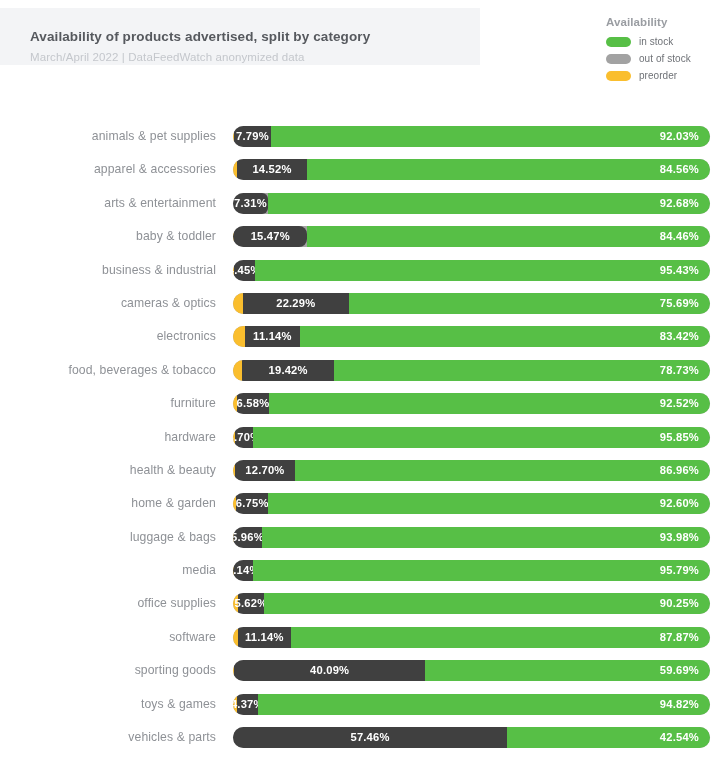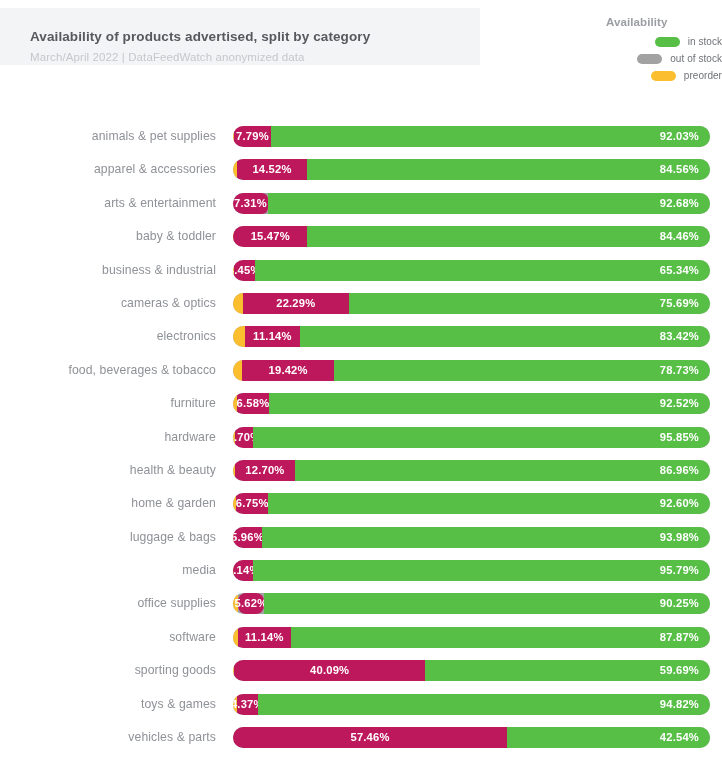--- a/index.html
+++ b/index.html
@@ -58,21 +58,20 @@
     color: #9a9da2;
     margin-bottom: 6px;
     letter-spacing: 0.1px;
     font-weight: bold;
   }
   .legend-row {
     display: flex;
     align-items: center;
     height: 15px;
     margin-bottom: 2px;
-    justify-content: flex-end;
   }
   .legend-swatch {
     width: 25px;
     height: 10px;
     border-radius: 5px;
     flex: 0 0 auto;
   }
   .legend-label {
     font-size: 10px;
     color: #6f7277;
@@ -114,21 +113,21 @@
     display: flex;
     background: #a2a2a2;
   }
   .seg {
     height: 100%;
     position: relative;
     flex: 0 0 auto;
     box-sizing: border-box;
   }
   .seg-preorder { background: #fabe2e; }
-  .seg-oos      { background: #be185d; }
+  .seg-oos      { background: #404040; }
   .seg-instock  { background: #57bf46; }
 
   .seg-val {
     position: absolute;
     top: 0;
     height: 21px;
     line-height: 21px;
     font-size: 11.2px;
     font-weight: bold;
     color: #ffffff;
@@ -205,37 +204,37 @@
         </div>
         <div class="seg seg-instock" style="width: 92.68%;">
           <span class="seg-val">92.68%</span>
         </div>
       </div>
     </div>
     <div class="bar-row">
       <div class="cat-label">baby &amp; toddler</div>
       <div class="bar-track">
         <div class="seg seg-preorder" style="width: 0.07%;"></div>
-        <div class="seg seg-oos" style="width: 15.47%;">
+        <div class="seg seg-oos" style="width: 15.47%; border-radius: 8px;">
           <span class="seg-val">15.47%</span>
         </div>
         <div class="seg seg-instock" style="width: 84.46%;">
           <span class="seg-val">84.46%</span>
         </div>
       </div>
     </div>
     <div class="bar-row">
       <div class="cat-label">business &amp; industrial</div>
       <div class="bar-track">
         <div class="seg seg-preorder" style="width: 0.12%;"></div>
         <div class="seg seg-oos" style="width: 4.45%;">
           <span class="seg-val">4.45%</span>
         </div>
         <div class="seg seg-instock" style="width: 95.43%;">
-          <span class="seg-val">65.34%</span>
+          <span class="seg-val">95.43%</span>
         </div>
       </div>
     </div>
     <div class="bar-row">
       <div class="cat-label">cameras &amp; optics</div>
       <div class="bar-track">
         <div class="seg seg-preorder" style="width: 2.02%;"></div>
         <div class="seg seg-oos" style="width: 22.29%;">
           <span class="seg-val">22.29%</span>
         </div>
@@ -337,21 +336,21 @@
         </div>
         <div class="seg seg-instock" style="width: 95.79%;">
           <span class="seg-val">95.79%</span>
         </div>
       </div>
     </div>
     <div class="bar-row">
       <div class="cat-label">office supplies</div>
       <div class="bar-track">
         <div class="seg seg-preorder" style="width: 0.95%;"></div>
-        <div class="seg seg-oos" style="width: 5.62%; border-radius: 8px;">
+        <div class="seg seg-oos" style="width: 5.62%;">
           <span class="seg-val">5.62%</span>
         </div>
         <div class="seg seg-instock" style="width: 93.43%;">
           <span class="seg-val">90.25%</span>
         </div>
       </div>
     </div>
     <div class="bar-row">
       <div class="cat-label">software</div>
       <div class="bar-track">

